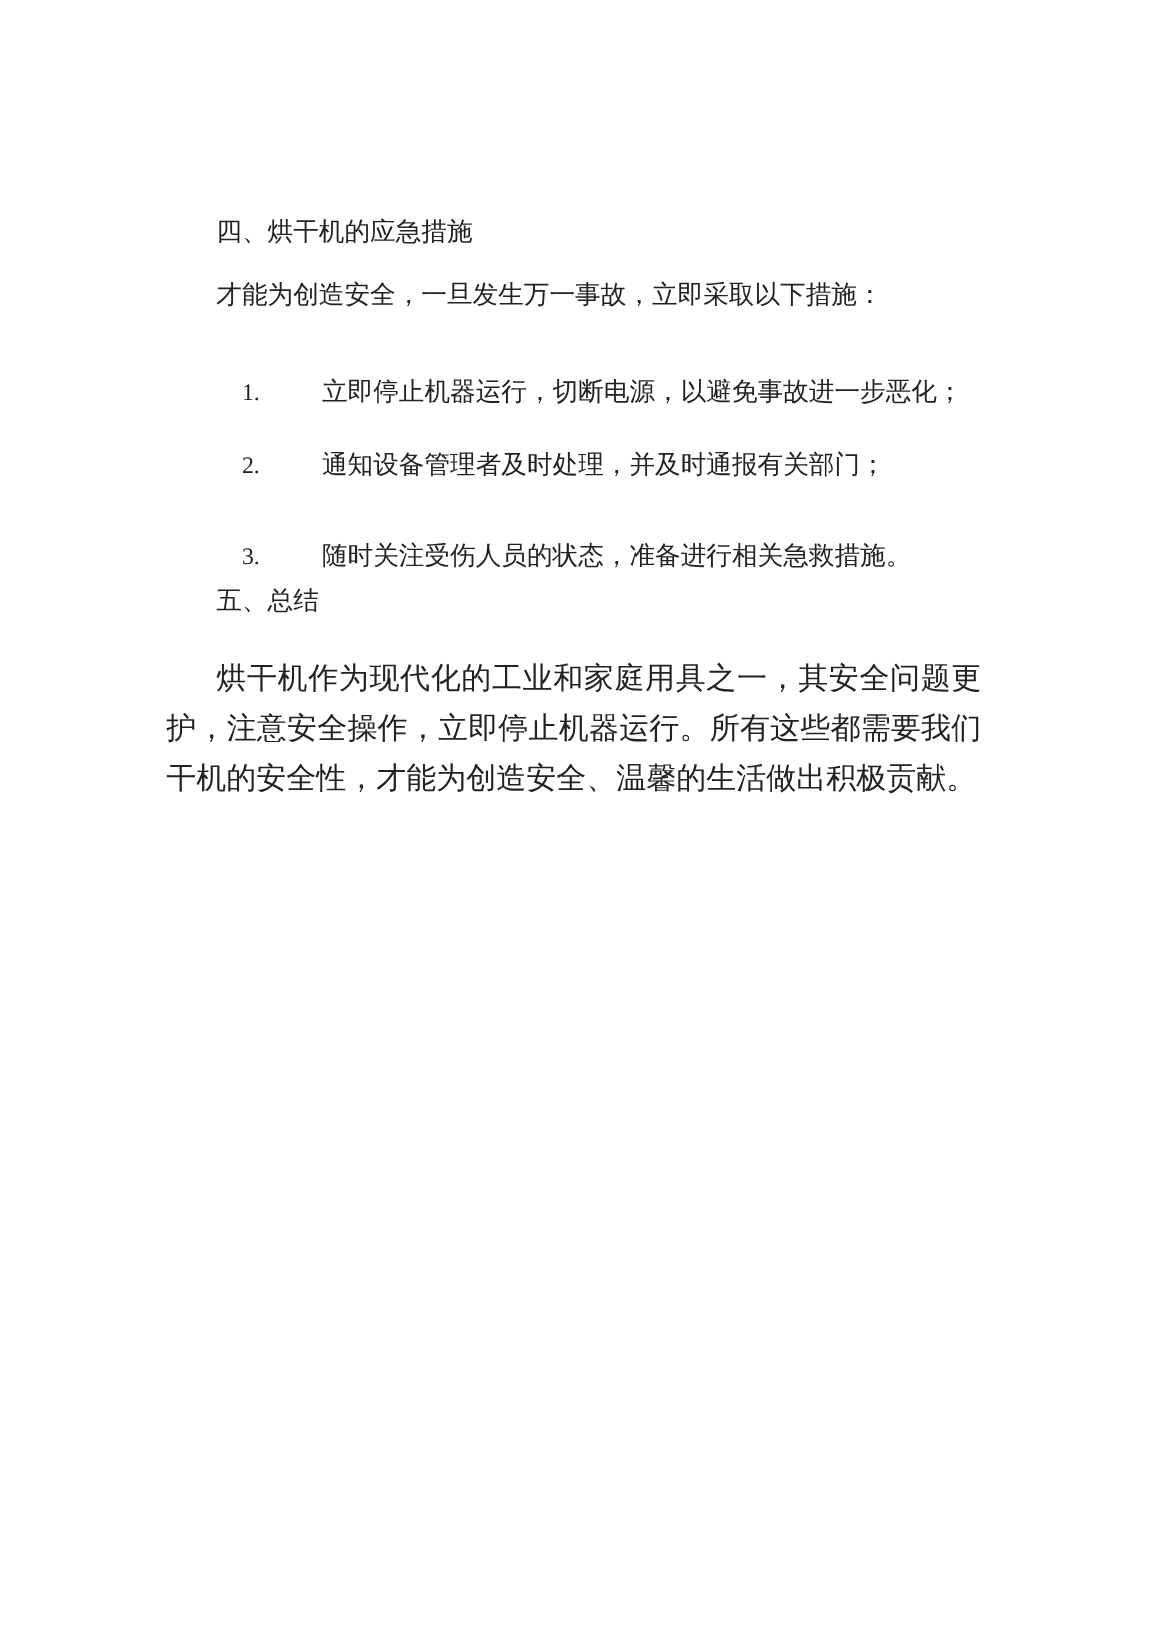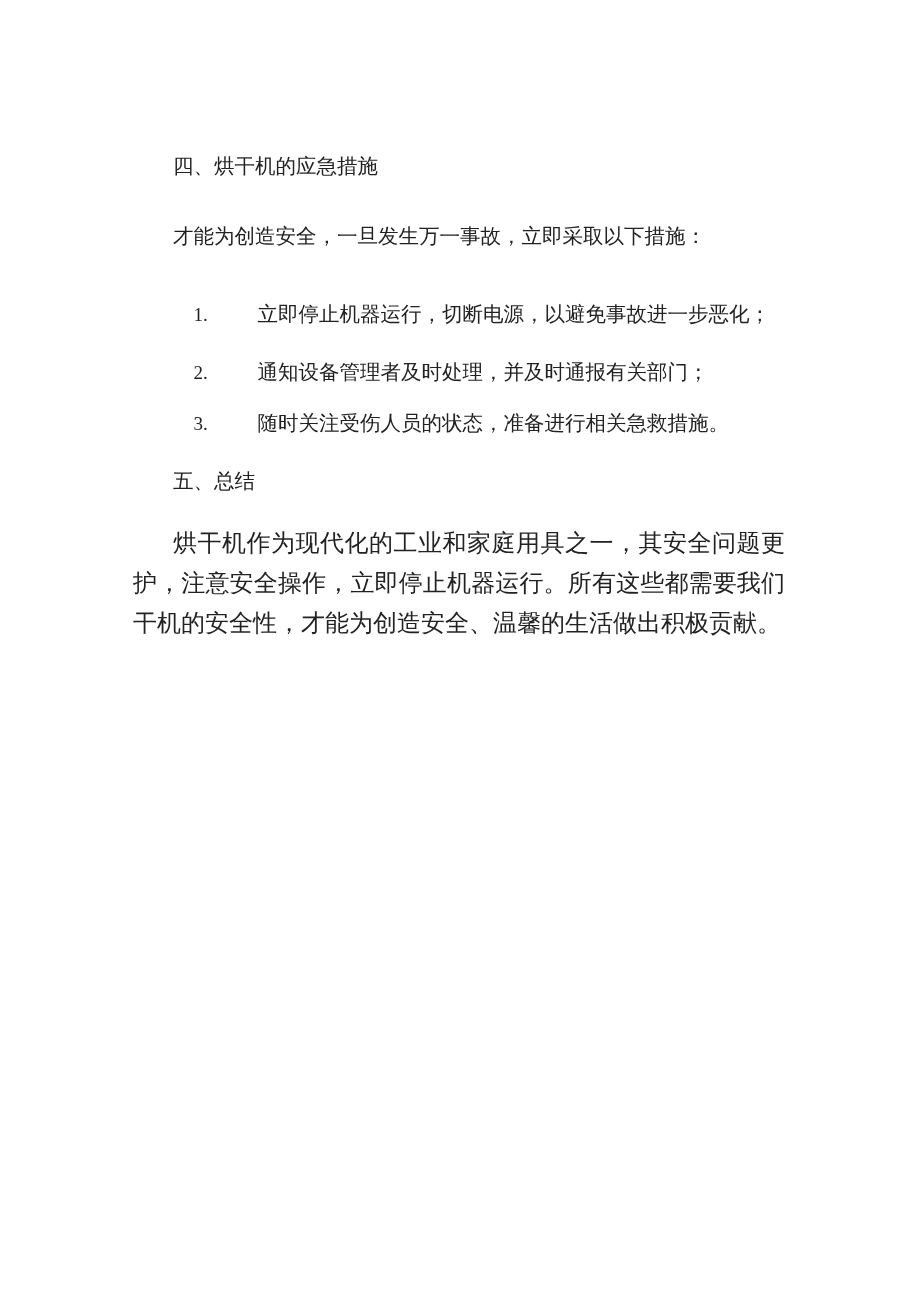--- a/index.html
+++ b/index.html
@@ -57,33 +57,33 @@
   .para-line.last {
     text-align: right;
     text-align-last: left;
   }
 </style>
 </head>
 <body>
 
 <div class="page">
 
-  <div class="doc-line" style="top:156px">四、烘干机的应急措施</div>
+  <div class="doc-line" style="top:176px">四、烘干机的应急措施</div>
 
   <div class="doc-line" style="top:226px">才能为创造安全，一旦发生万一事故，立即采取以下措施：</div>
 
   <div class="list-item" style="top:283px">
     <span class="list-number">1.</span><span>立即停止机器运行，切断电源，以避免事故进一步恶化；</span>
   </div>
 
   <div class="list-item" style="top:341px">
     <span class="list-number">2.</span><span>通知设备管理者及时处理，并及时通报有关部门；</span>
   </div>
 
-  <div class="list-item" style="top:392px">
+  <div class="list-item" style="top:414px">
     <span class="list-number">3.</span><span>随时关注受伤人员的状态，准备进行相关急救措施。</span>
   </div>
 
   <div class="doc-line" style="top:471px">五、总结</div>
 
   <div class="summary-para">
     <div class="para-line first">烘干机作为现代化的工业和家庭用具之一，其安全问题更加凸显。因</div>
     <div class="para-line">护，注意安全操作，立即停止机器运行。所有这些都需要我们投入很多的时</div>
     <div class="para-line last">干机的安全性，才能为创造安全、温馨的生活做出积极贡献。</div>
   </div>

